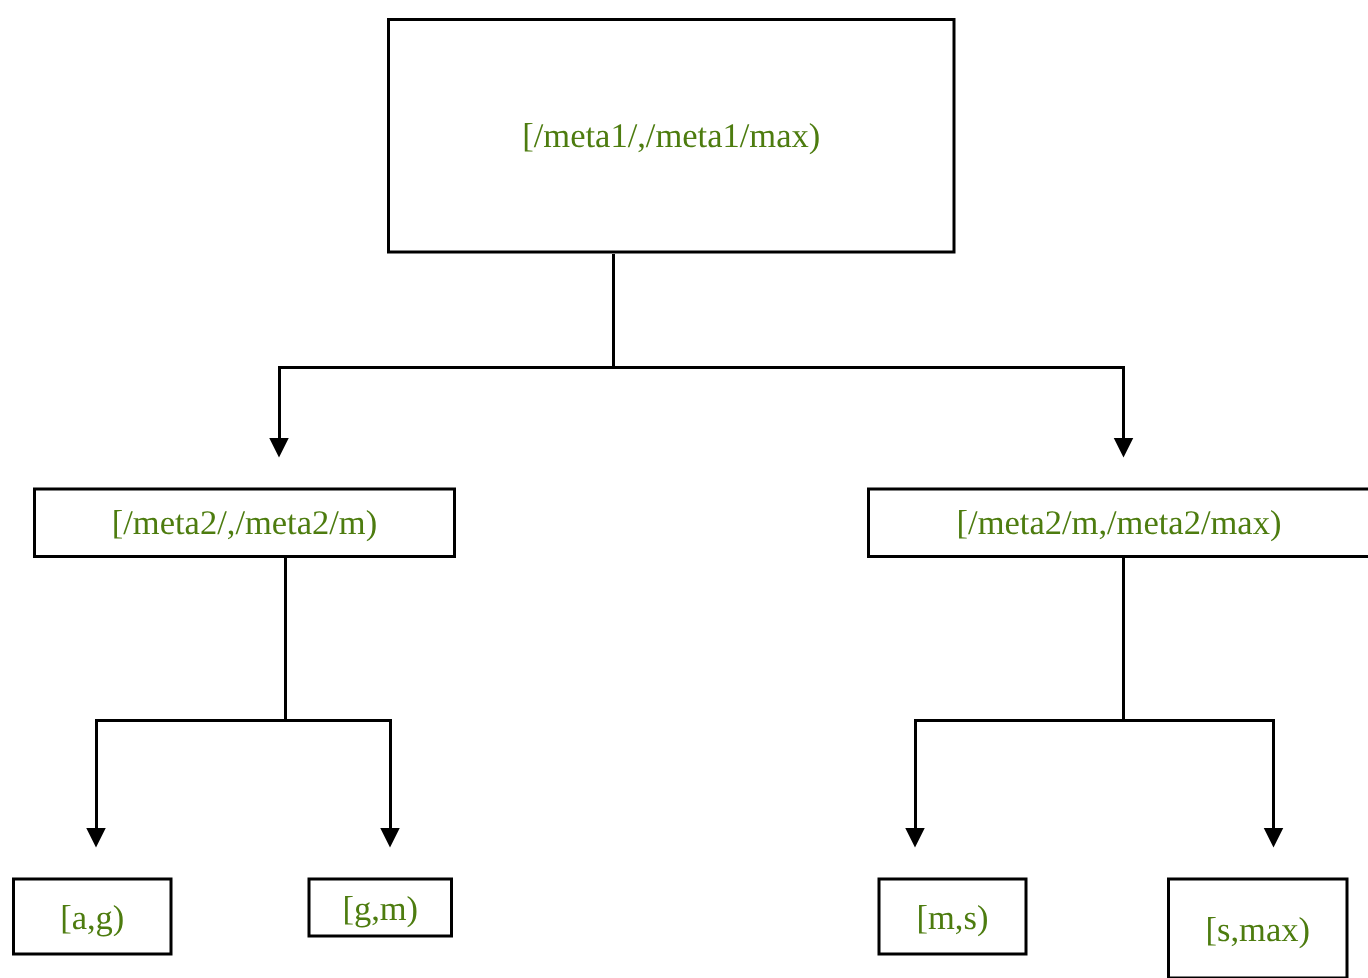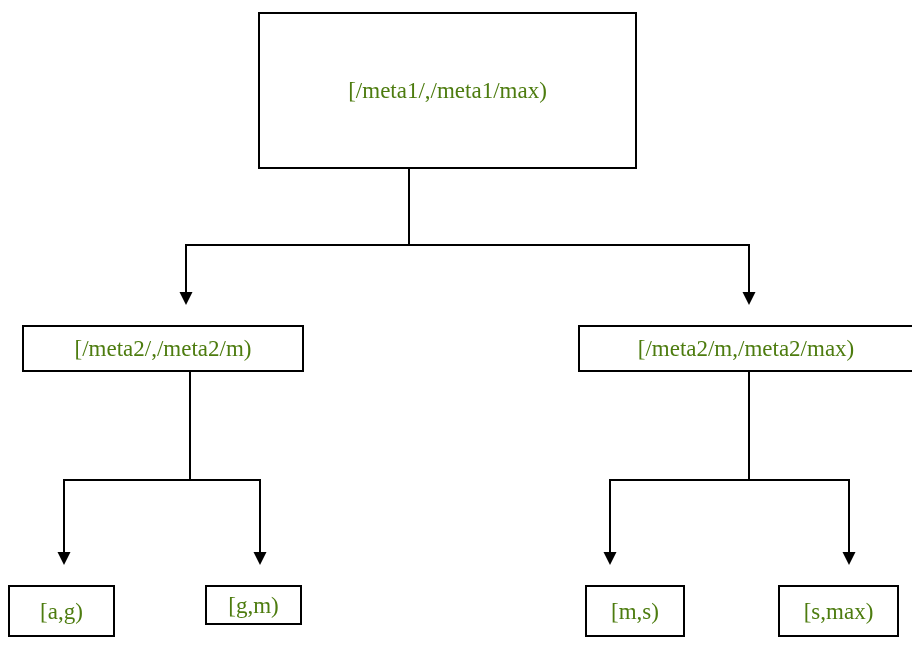--- a/index.html
+++ b/index.html
@@ -50,21 +50,21 @@
   }
   
   #node-root   { left: 258px; top: 12px;  width: 379px; height: 157px; }
   
   #node-mid-left  { left: 22px;  top: 325px; width: 282px; height: 47px; }
   #node-mid-right { left: 578px; top: 325px; width: 336px; height: 47px; }
   
   #node-leaf-ag   { left: 8px;   top: 585px; width: 107px;  height: 52px; }
   #node-leaf-gm   { left: 205px; top: 585px; width: 97px;  height: 40px; }
   #node-leaf-ms   { left: 553px; top: 585px; width: 100px; height: 52px; margin-left: 32px; }
-  #node-leaf-smax { left: 778px; top: 585px; width: 121px; height: 52px; }
+  #node-leaf-smax { left: 778px; top: 585px; width: 121px; height: 68px; }
 </style>
 </head>
 <body>
 
 <div id="canvas">
 
   <svg id="edge-layer" width="912" height="652" viewBox="0 0 912 652" xmlns="http://www.w3.org/2000/svg">
 
     <g>
 

